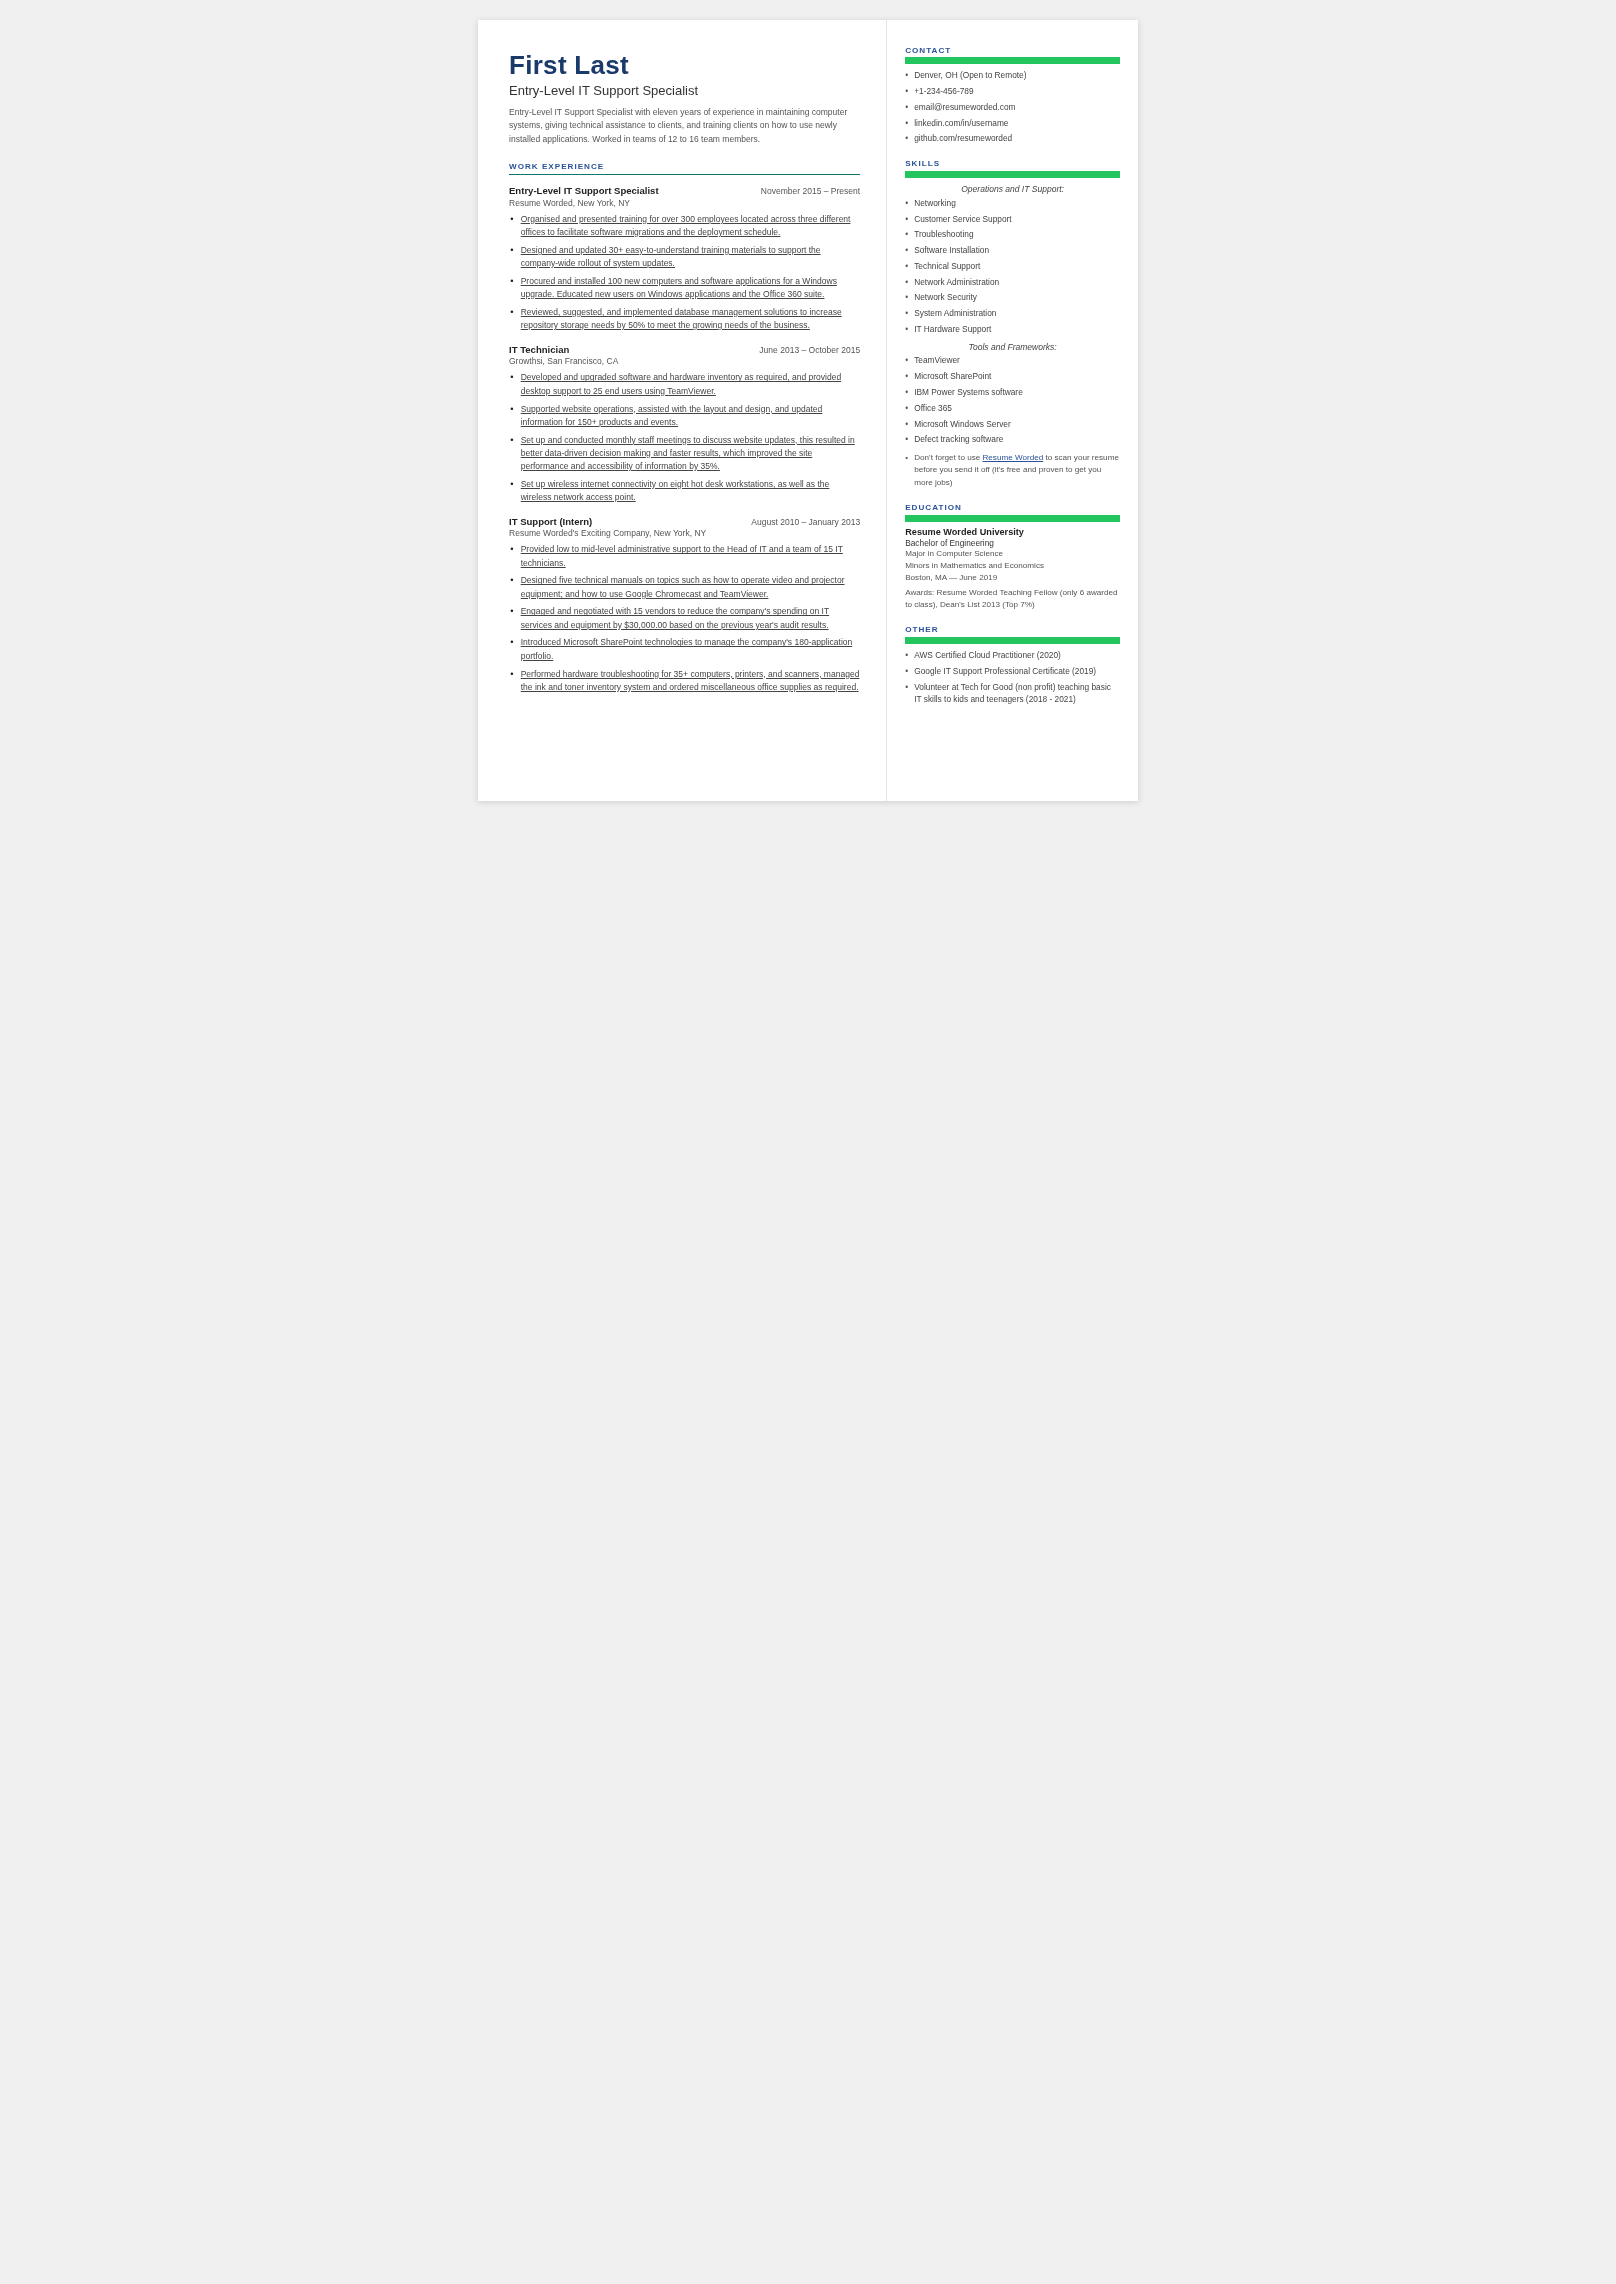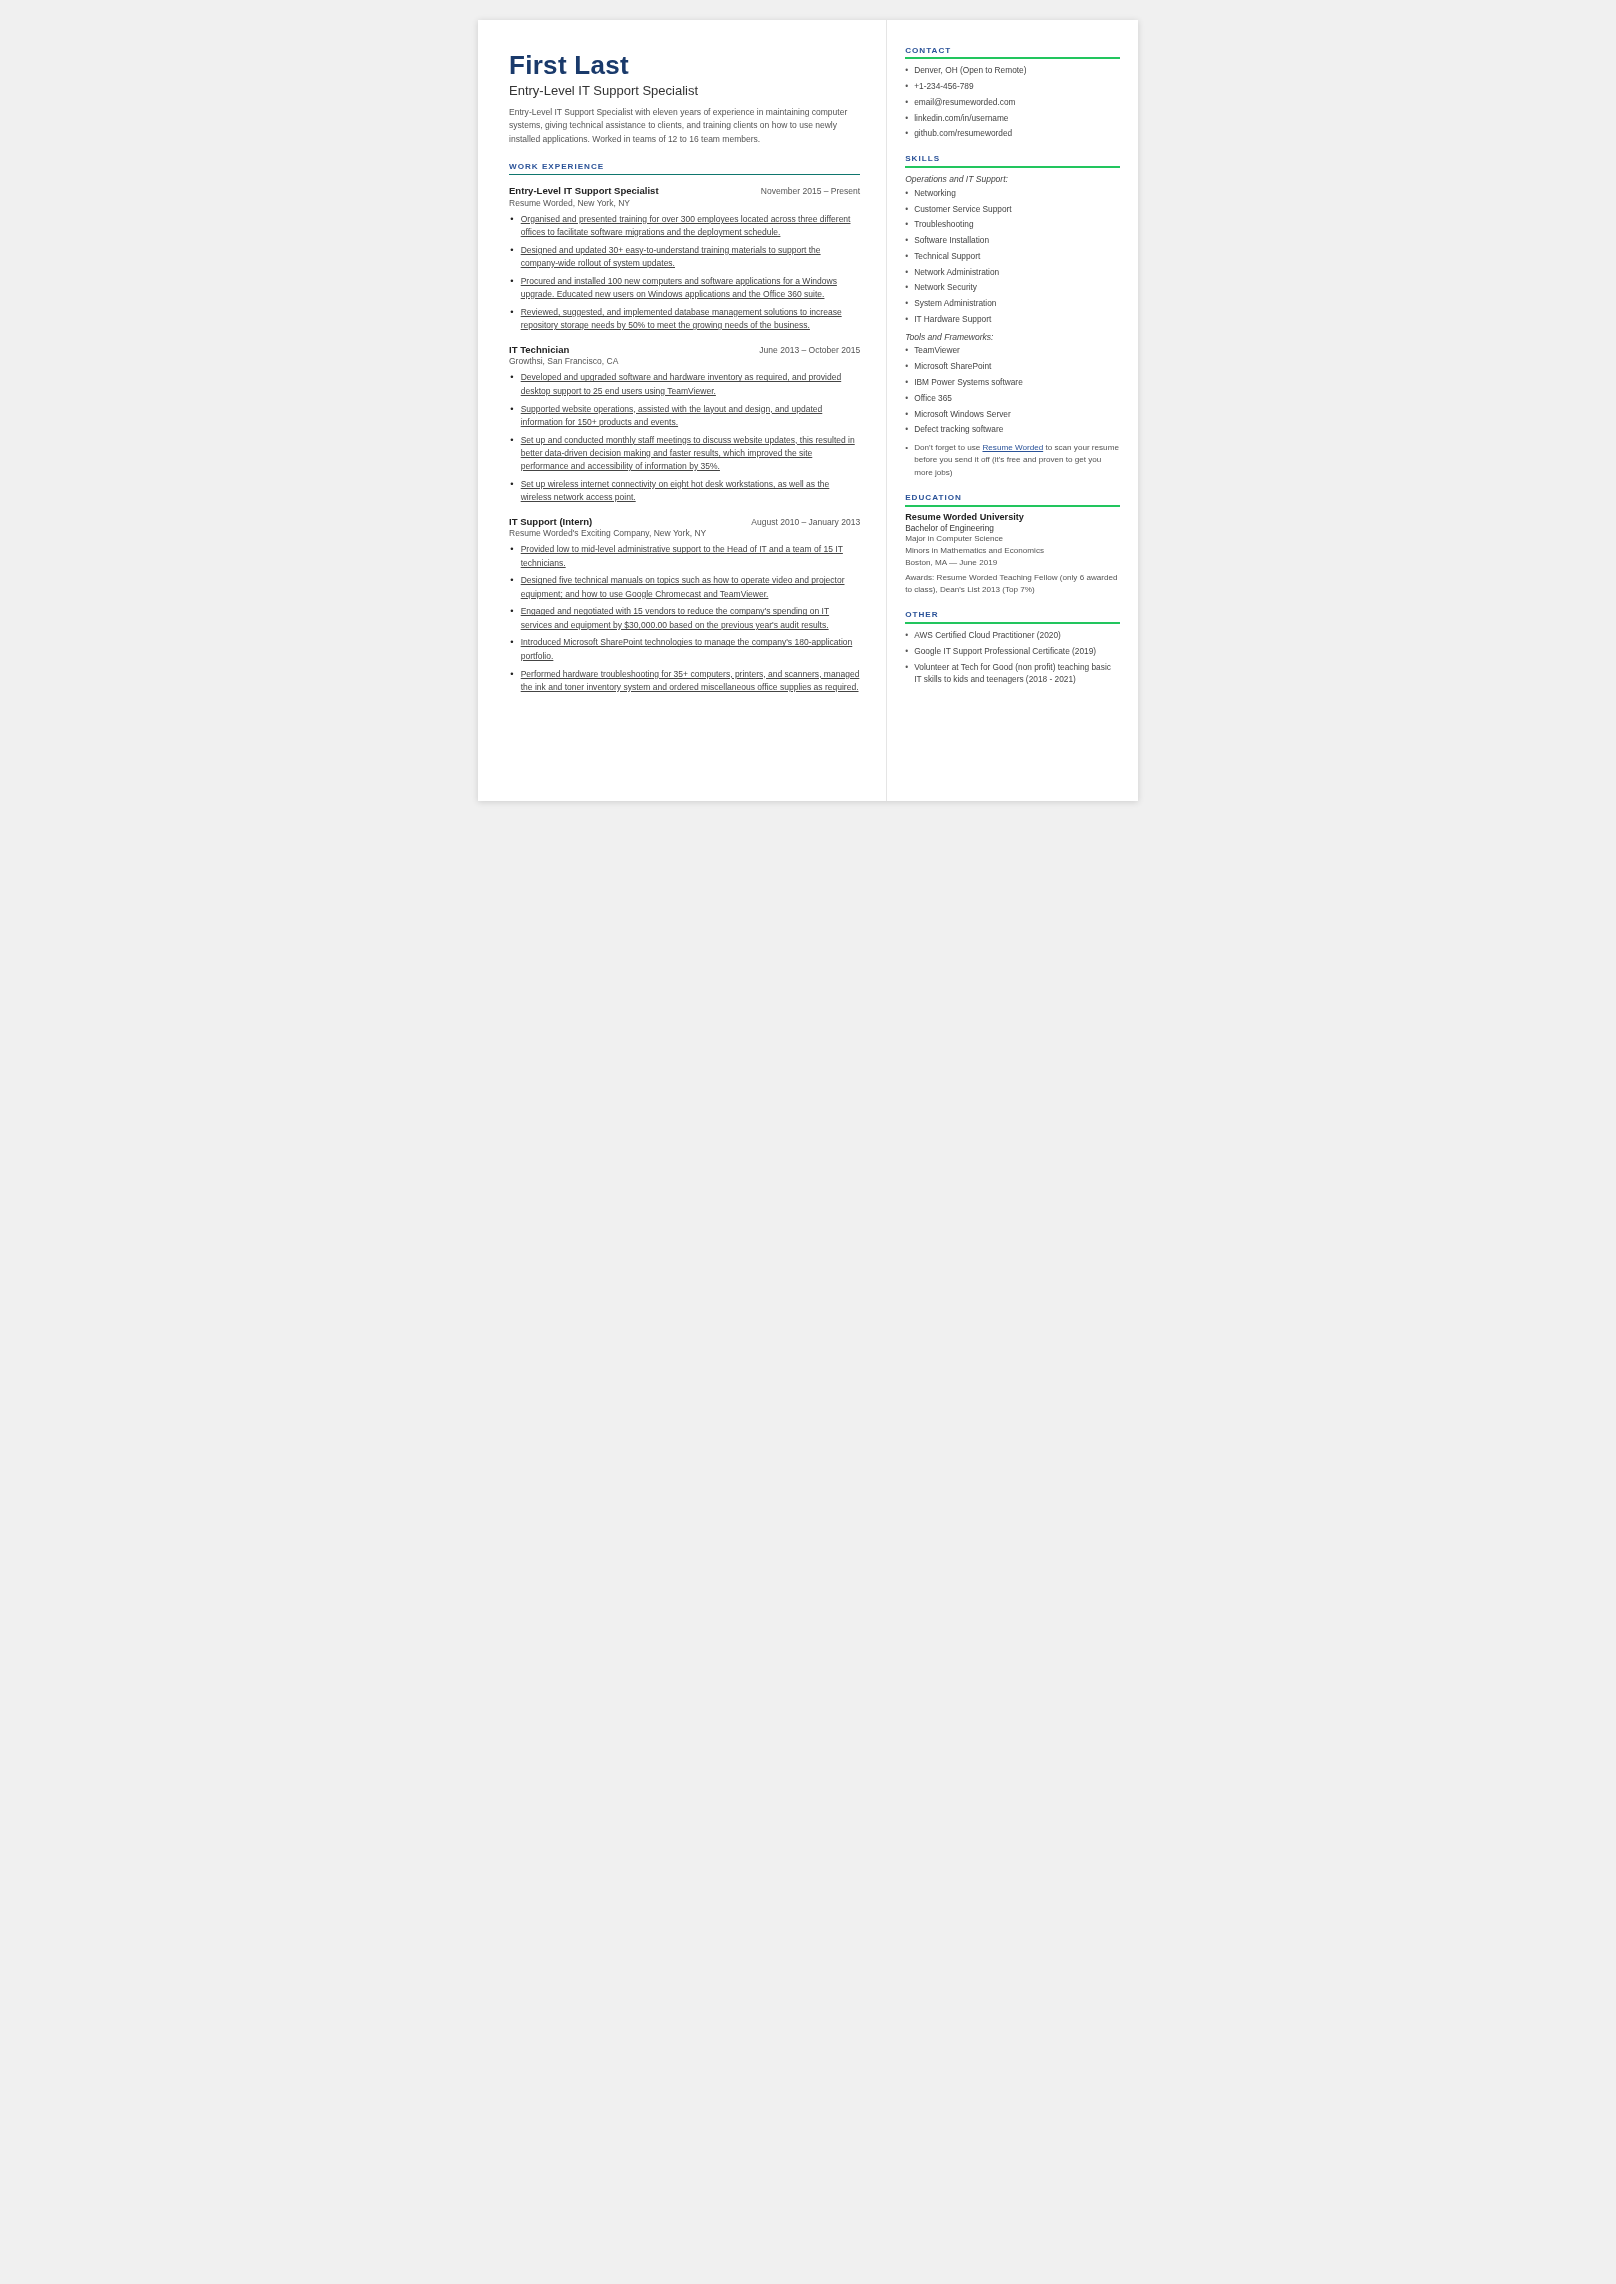--- a/index.html
+++ b/index.html
@@ -115,21 +115,21 @@
       margin-bottom: 14.3px;
     }
     .right-section-title {
       font-size: 0.78em;
       font-weight: 700;
       color: #2a5298;
       letter-spacing: 1px;
       text-transform: uppercase;
       margin-bottom: 5.2px;
       padding-bottom: 2.6px;
-      border-bottom: 2px solid #22c55e;
+      border-bottom: 7px solid #22c55e;
     }
     .contact-list, .skills-list, .other-list {
       list-style: none;
       padding: 0;
     }
     .contact-list li, .skills-list li, .other-list li {
       font-size: 0.8em;
       color: #444;
       margin-bottom: 3.3px;
       padding-left: 9px;
@@ -141,20 +141,21 @@
       position: absolute;
       left: 0;
       color: #555;
     }
     .skills-category {
       font-size: 0.82em;
       font-style: italic;
       color: #444;
       margin-top: 6.5px;
       margin-bottom: 2.6px;
+      text-align: center;
     }
     .skills-category:first-child {
       margin-top: 0;
     }
     .promo-text {
       font-size: 0.78em;
       color: #555;
       margin-top: 6.5px;
       line-height: 1.5;
       padding-left: 9px;

